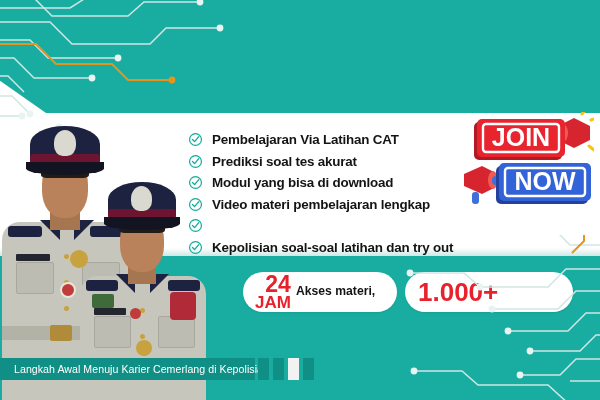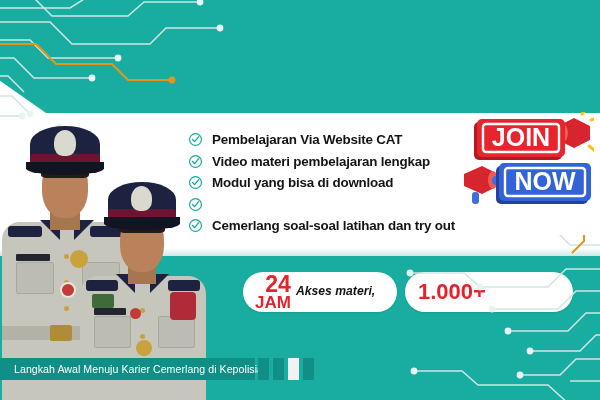--- a/index.html
+++ b/index.html
@@ -93,23 +93,23 @@
     display:flex;align-items:center;height:40px;box-sizing:border-box;
     box-shadow:0 1px 2px rgba(0,0,0,0.08);
   }
   .pill-1{left:243px;top:272px;width:154px;padding:0 12px;}
   .pill-2{left:405px;top:272px;width:168px;padding:0 13px;}
 
   .big-red{color:#e8222c;font-weight:bold;}
   .p1-left{display:flex;flex-direction:column;align-items:flex-end;line-height:0.96;margin-right:5px;}
   .p1-num{font-size:23px;}
   .p1-unit{font-size:17px;}
-  .p1-right{display:flex;line-height:1.07;font-style:italic;}
+  .p1-right{display:flex;line-height:1.07;}
   .p1-l1,.p1-l2{font-size:12.2px;font-weight:bold;color:#141414;white-space:nowrap;}
-  .p2-num{font-size:22px;margin-right:10px;}
+  .p2-num{font-size:26px;margin-right:10px;}
   .p2-right{display:flex;flex-direction:column;line-height:1.06;}
   .p2-l1,.p2-l2{font-size:12px;font-weight:bold;color:#141414;white-space:nowrap;}
 
   
   .banner{
     position:absolute;left:0;top:358px;width:255px;height:22px;
     background:#0f8f85;display:flex;align-items:center;
   }
   .banner-text{
     color:#ffffff;font-size:10.6px;padding-left:14px;white-space:nowrap;letter-spacing:0.05px;
@@ -217,53 +217,60 @@
     </div>
   </div>
 
   <div class="features">
 
     <div class="feat-row">
       <svg class="check-ic" viewBox="0 0 24 24">
         <circle cx="12" cy="12" r="9.5" fill="none" stroke="#14a99c" stroke-width="1.9"></circle>
         <path d="M7.2 12.1 L10.5 15.4 L17.2 7.4" fill="none" stroke="#14a99c" stroke-width="2.1" stroke-linecap="round" stroke-linejoin="round"></path>
       </svg>
-      <span class="feat-text">Pembelajaran Via Website CAT</span>
-    </div>
-
+      <span class="feat-text">Pembelajaran Via Latihan CAT</span>
+    </div>
+
+    <div class="feat-row">
+      <svg class="check-ic" viewBox="0 0 24 24">
+        <circle cx="12" cy="12" r="9.5" fill="none" stroke="#14a99c" stroke-width="1.9"></circle>
+        <path d="M7.2 12.1 L10.5 15.4 L17.2 7.4" fill="none" stroke="#14a99c" stroke-width="2.1" stroke-linecap="round" stroke-linejoin="round"></path>
+      </svg>
+      <span class="feat-text">Prediksi soal tes akurat</span>
+    </div>
+
+    <div class="feat-row">
+      <svg class="check-ic" viewBox="0 0 24 24">
+        <circle cx="12" cy="12" r="9.5" fill="none" stroke="#14a99c" stroke-width="1.9"></circle>
+        <path d="M7.2 12.1 L10.5 15.4 L17.2 7.4" fill="none" stroke="#14a99c" stroke-width="2.1" stroke-linecap="round" stroke-linejoin="round"></path>
+      </svg>
+      <span class="feat-text">Modul yang bisa di download</span>
+    </div>
 
     <div class="feat-row">
       <svg class="check-ic" viewBox="0 0 24 24">
         <circle cx="12" cy="12" r="9.5" fill="none" stroke="#14a99c" stroke-width="1.9"></circle>
         <path d="M7.2 12.1 L10.5 15.4 L17.2 7.4" fill="none" stroke="#14a99c" stroke-width="2.1" stroke-linecap="round" stroke-linejoin="round"></path>
       </svg>
       <span class="feat-text">Video materi pembelajaran lengkap</span>
     </div>
 
     <div class="feat-row">
       <svg class="check-ic" viewBox="0 0 24 24">
         <circle cx="12" cy="12" r="9.5" fill="none" stroke="#14a99c" stroke-width="1.9"></circle>
         <path d="M7.2 12.1 L10.5 15.4 L17.2 7.4" fill="none" stroke="#14a99c" stroke-width="2.1" stroke-linecap="round" stroke-linejoin="round"></path>
       </svg>
-      <span class="feat-text">Modul yang bisa di download</span>
-    </div>
-
-    <div class="feat-row">
-      <svg class="check-ic" viewBox="0 0 24 24">
-        <circle cx="12" cy="12" r="9.5" fill="none" stroke="#14a99c" stroke-width="1.9"></circle>
-        <path d="M7.2 12.1 L10.5 15.4 L17.2 7.4" fill="none" stroke="#14a99c" stroke-width="2.1" stroke-linecap="round" stroke-linejoin="round"></path>
-      </svg>
-    </div>
-
-    <div class="feat-row">
-      <svg class="check-ic" viewBox="0 0 24 24">
-        <circle cx="12" cy="12" r="9.5" fill="none" stroke="#14a99c" stroke-width="1.9"></circle>
-        <path d="M7.2 12.1 L10.5 15.4 L17.2 7.4" fill="none" stroke="#14a99c" stroke-width="2.1" stroke-linecap="round" stroke-linejoin="round"></path>
-      </svg>
-      <span class="feat-text">Cemerlang soal-soal latihan dan try out</span>
+    </div>
+
+    <div class="feat-row">
+      <svg class="check-ic" viewBox="0 0 24 24">
+        <circle cx="12" cy="12" r="9.5" fill="none" stroke="#14a99c" stroke-width="1.9"></circle>
+        <path d="M7.2 12.1 L10.5 15.4 L17.2 7.4" fill="none" stroke="#14a99c" stroke-width="2.1" stroke-linecap="round" stroke-linejoin="round"></path>
+      </svg>
+      <span class="feat-text">Kepolisian soal-soal latihan dan try out</span>
     </div>
   </div>
 
   <svg class="joinnow" viewBox="0 0 132 100">
 
     <g>
       <path d="M2 62 L20 54 L32 60 L32 76 L20 82 L2 74 Z" fill="#d6252f"></path>
       <ellipse cx="31" cy="68" rx="5" ry="9" fill="#f05a52"></ellipse>
       <rect x="30" y="64" width="16" height="9" rx="4" fill="#3f6fd8"></rect>
       <rect x="10" y="80" width="7" height="12" rx="3" fill="#3f6fd8"></rect>

